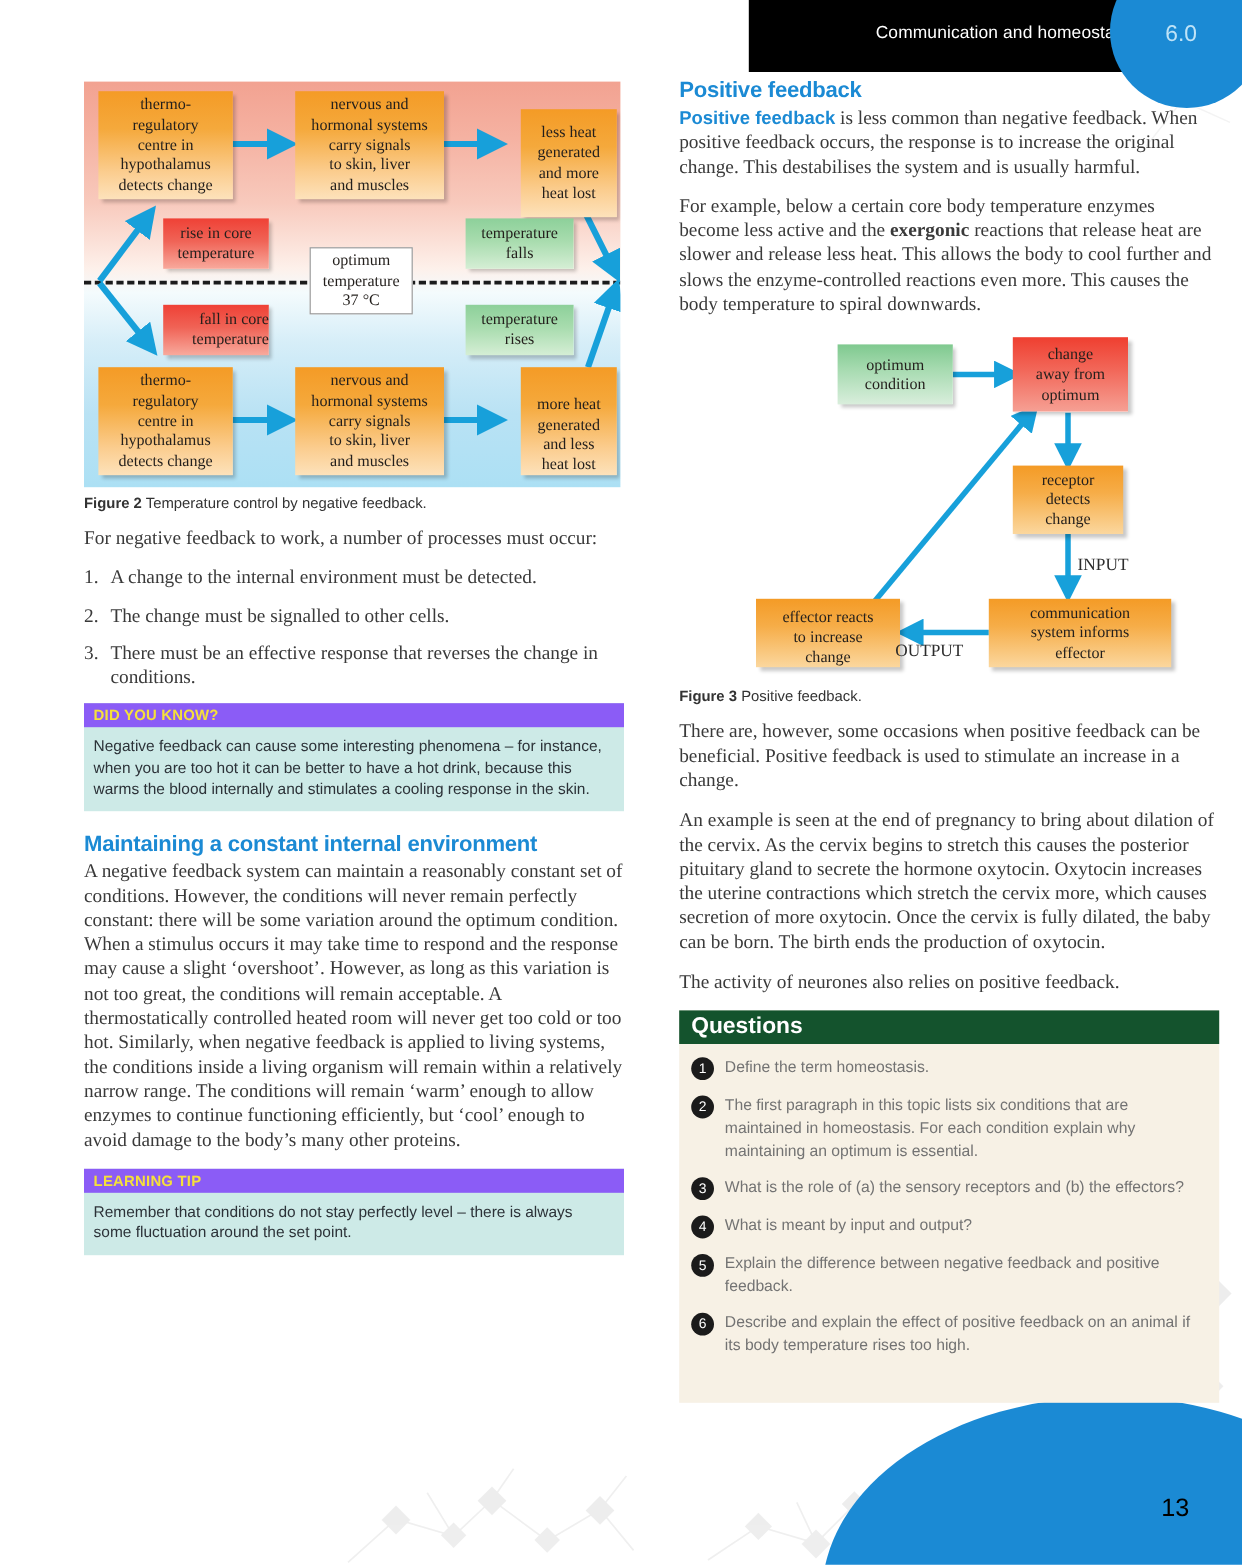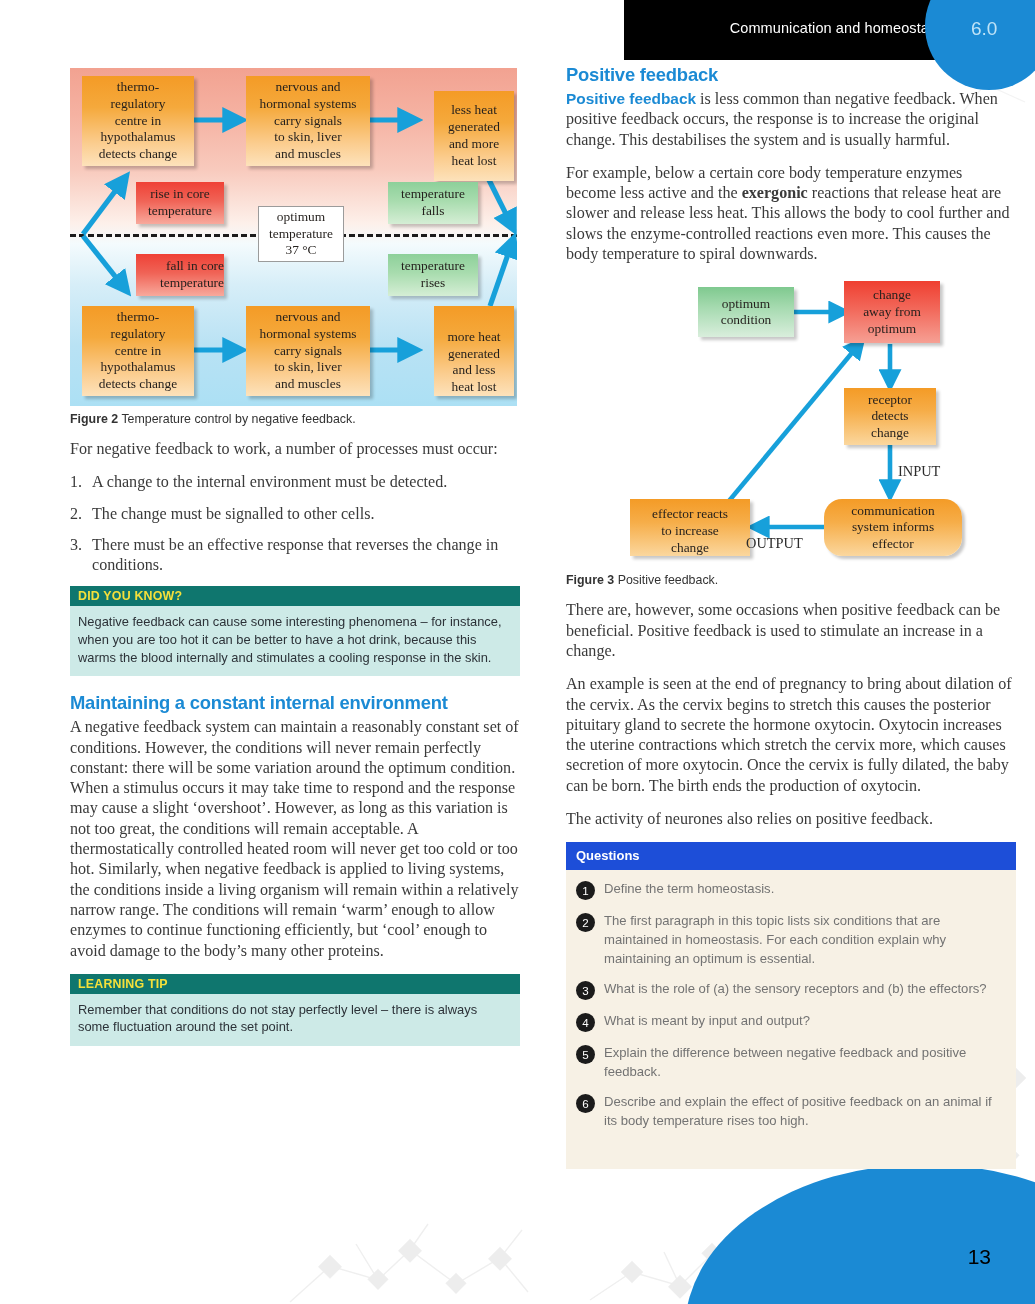--- a/index.html
+++ b/index.html
@@ -77,36 +77,36 @@
   ol.numlist { list-style: none; margin: 0 0 6px 0; }
   ol.numlist li {
     font-size: 16.1px; line-height: 20.3px; color: #3a3a3a;
     padding-left: 22px; text-indent: -22px; margin-bottom: 11px;
   }
   ol.numlist li .n { display: inline-block; width: 22px; text-indent: 0; }
 
   
   .infobox { background: #cdeae7; margin: 6px 0 16px 0; padding-bottom: 10px; }
   .infobox-head {
-    background: #0f766e; height: 20px; line-height: 20px;
+    background: #8b5cf6; height: 20px; line-height: 20px;
     color: #f5e03a; font-family: "Liberation Sans", sans-serif;
     font-size: 12.4px; font-weight: bold; padding-left: 8px; letter-spacing: .2px;
   }
   .infobox-body {
     font-family: "Liberation Sans", sans-serif;
     font-size: 12.9px; line-height: 17.6px; color: #2c3238;
     padding: 7px 10px 0 8px;
   }
 
   
   .qbox { background: #f7f1e5; margin-top: 4px; padding-bottom: 26px; position: relative; }
   .qbox-head {
-    background: #1d4ed8; height: 28px; line-height: 28px;
+    background: #14532d; height: 28px; line-height: 28px;
     color: #ffffff; font-family: "Liberation Sans", sans-serif;
-    font-size: 13px; font-weight: bold; padding-left: 10px;
+    font-size: 19px; font-weight: bold; padding-left: 10px;
   }
   .qlist { padding: 10px 18px 0 10px; }
   .qitem { display: flex; align-items: flex-start; margin-bottom: 12px; }
   .qnum {
     flex: 0 0 auto; width: 19px; height: 19px; border-radius: 50%;
     background: #1b1b1b; color: #ffffff;
     font-family: "Liberation Sans", sans-serif; font-size: 11.6px;
     display: flex; align-items: center; justify-content: center;
     margin-right: 9px; margin-top: 1px;
   }
@@ -373,21 +373,21 @@
     <div class="f3b f3-red" style="left:278px; top:4px;   width:96px;  height:62px;">
         <span style="white-space:pre-line">change
 away from
 optimum</span>
       </div>
     <div class="f3b f3-orange" style="left:278px; top:111px; width:92px;  height:57px;">
         <span style="white-space:pre-line">receptor
 detects
 change</span>
       </div>
-    <div class="f3b f3-orange" style="left:258px; top:222px; width:138px; height:57px;border-radius:18px;">
+    <div class="f3b f3-orange" style="left:258px; top:222px; width:152px; height:57px;">
         <span style="white-space:pre-line">communication
 system informs
 effector</span>
       </div>
     <div class="f3b f3-orange" style="left:64px;  top:222px; width:120px; height:57px;align-items:flex-end;">
         <span style="white-space:pre-line">effector reacts
 to increase
 change</span>
       </div>
 

